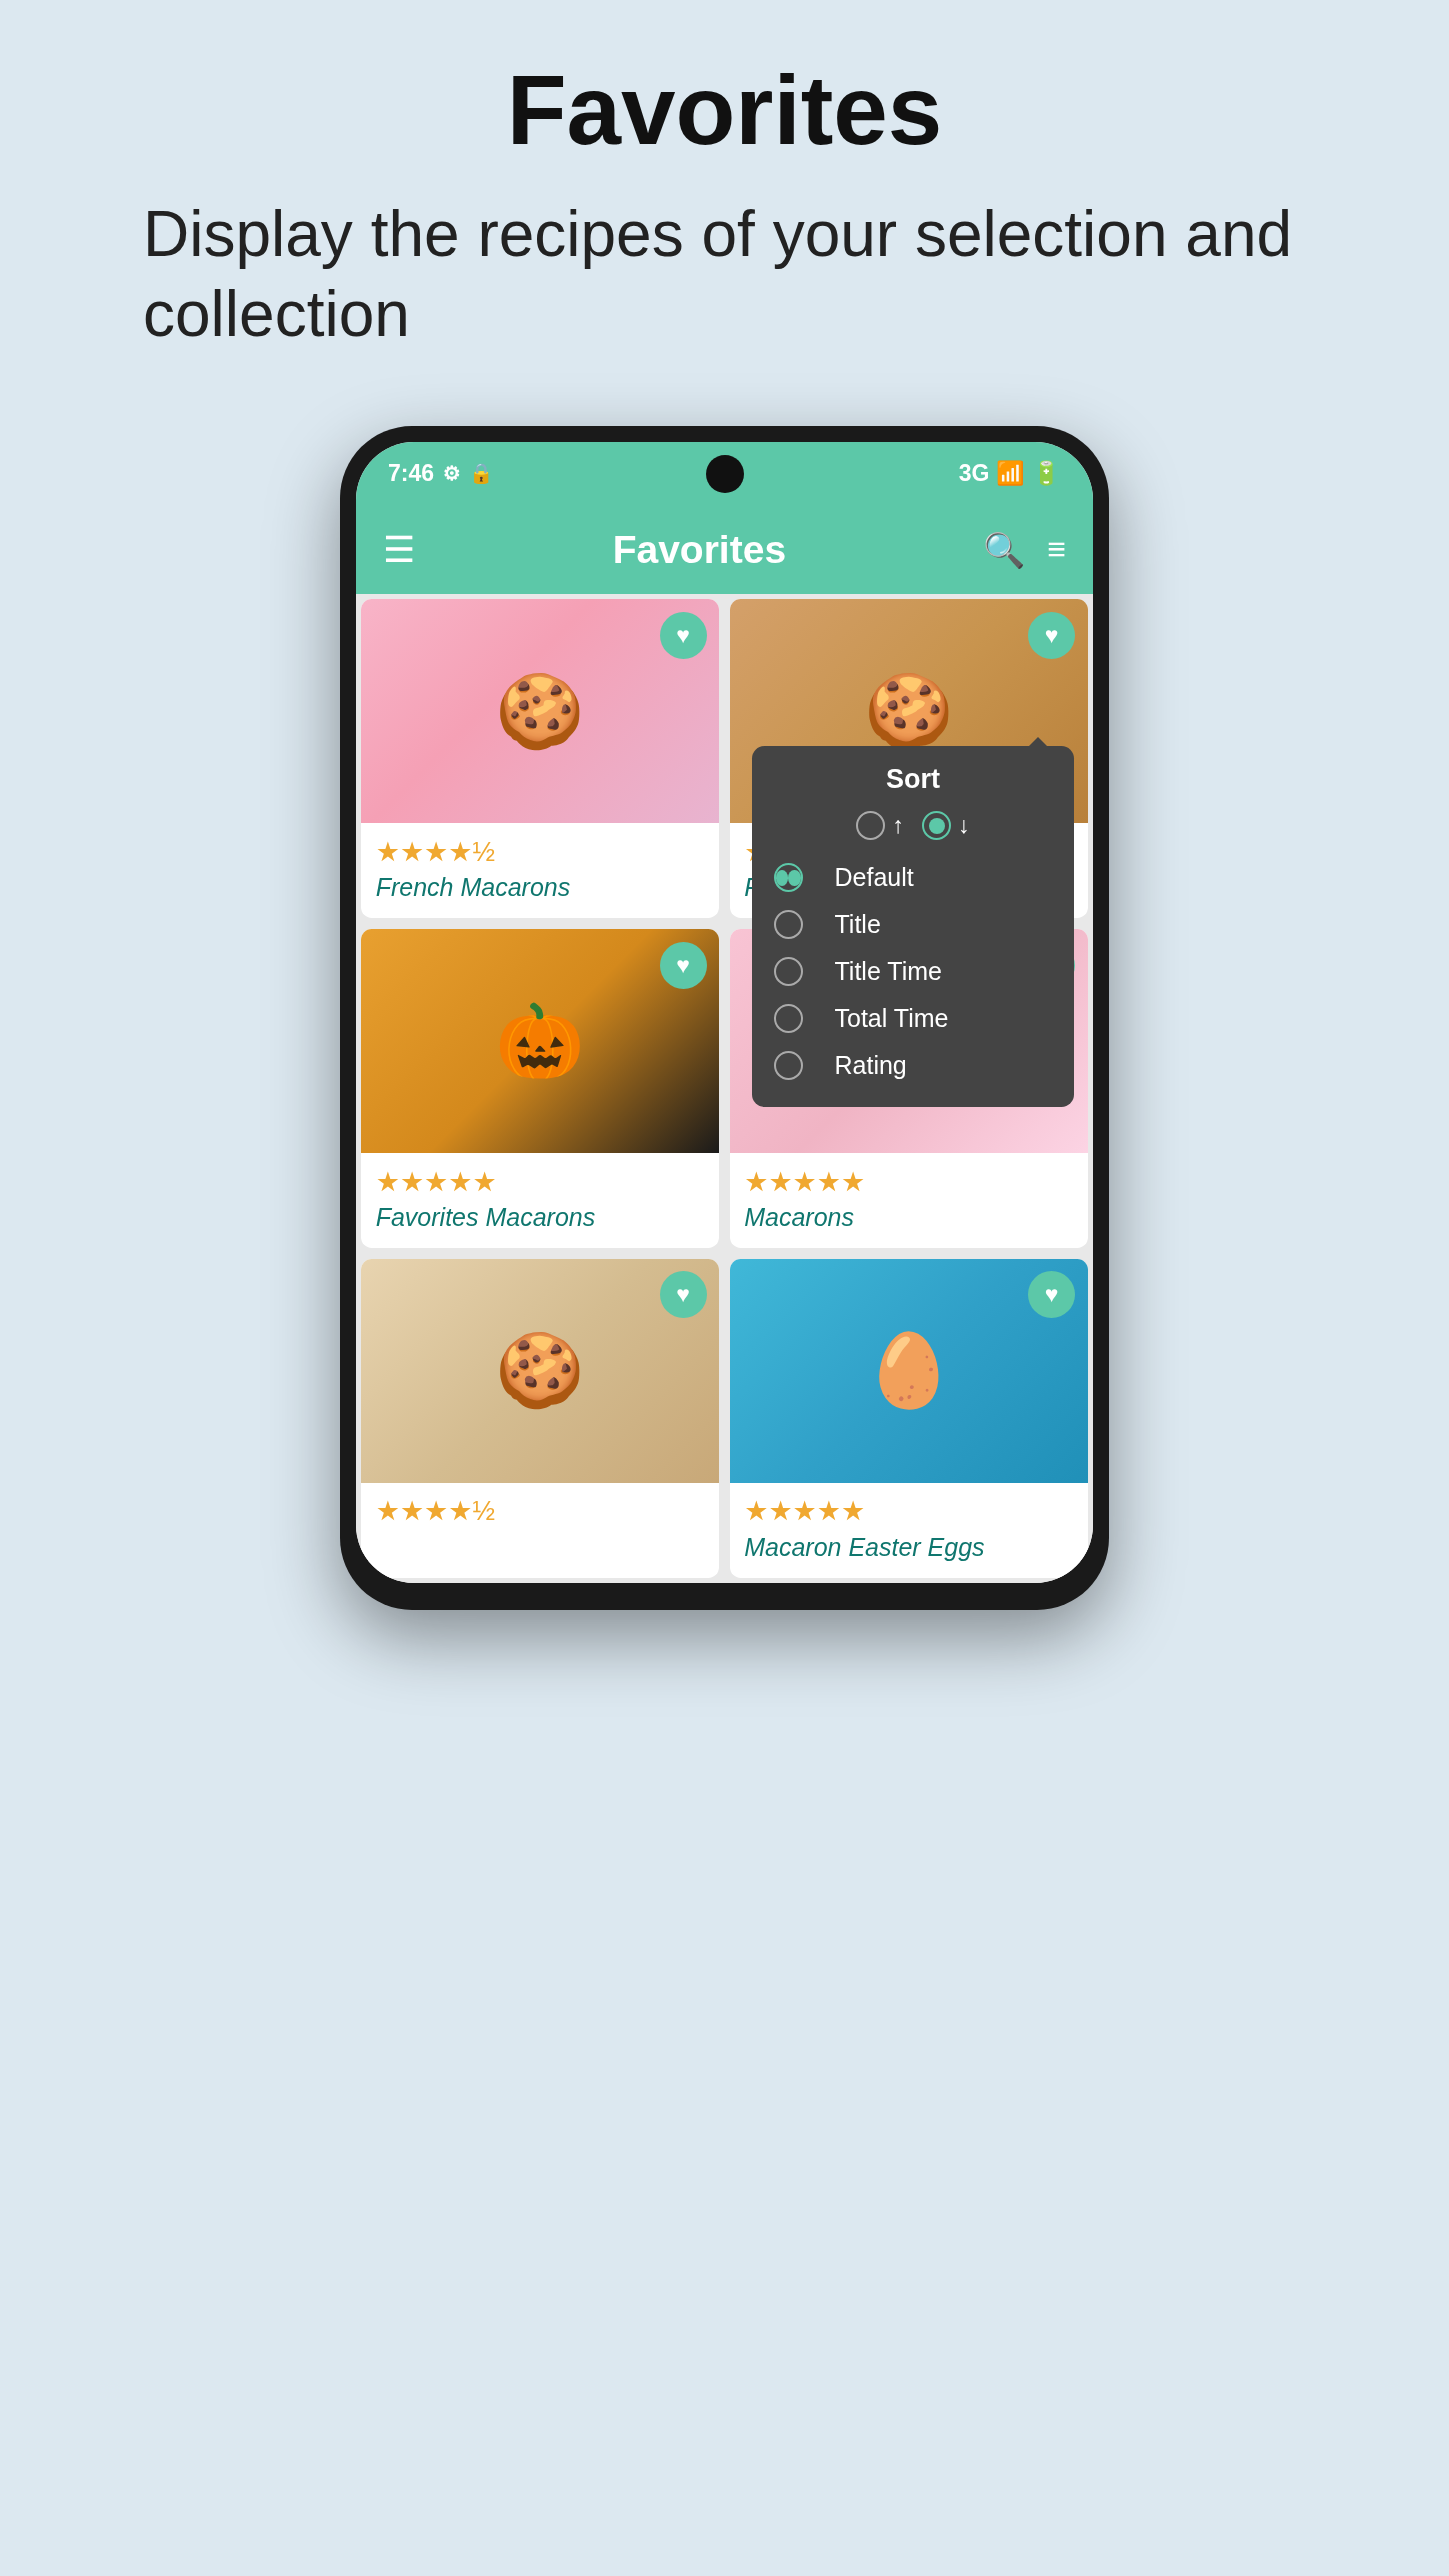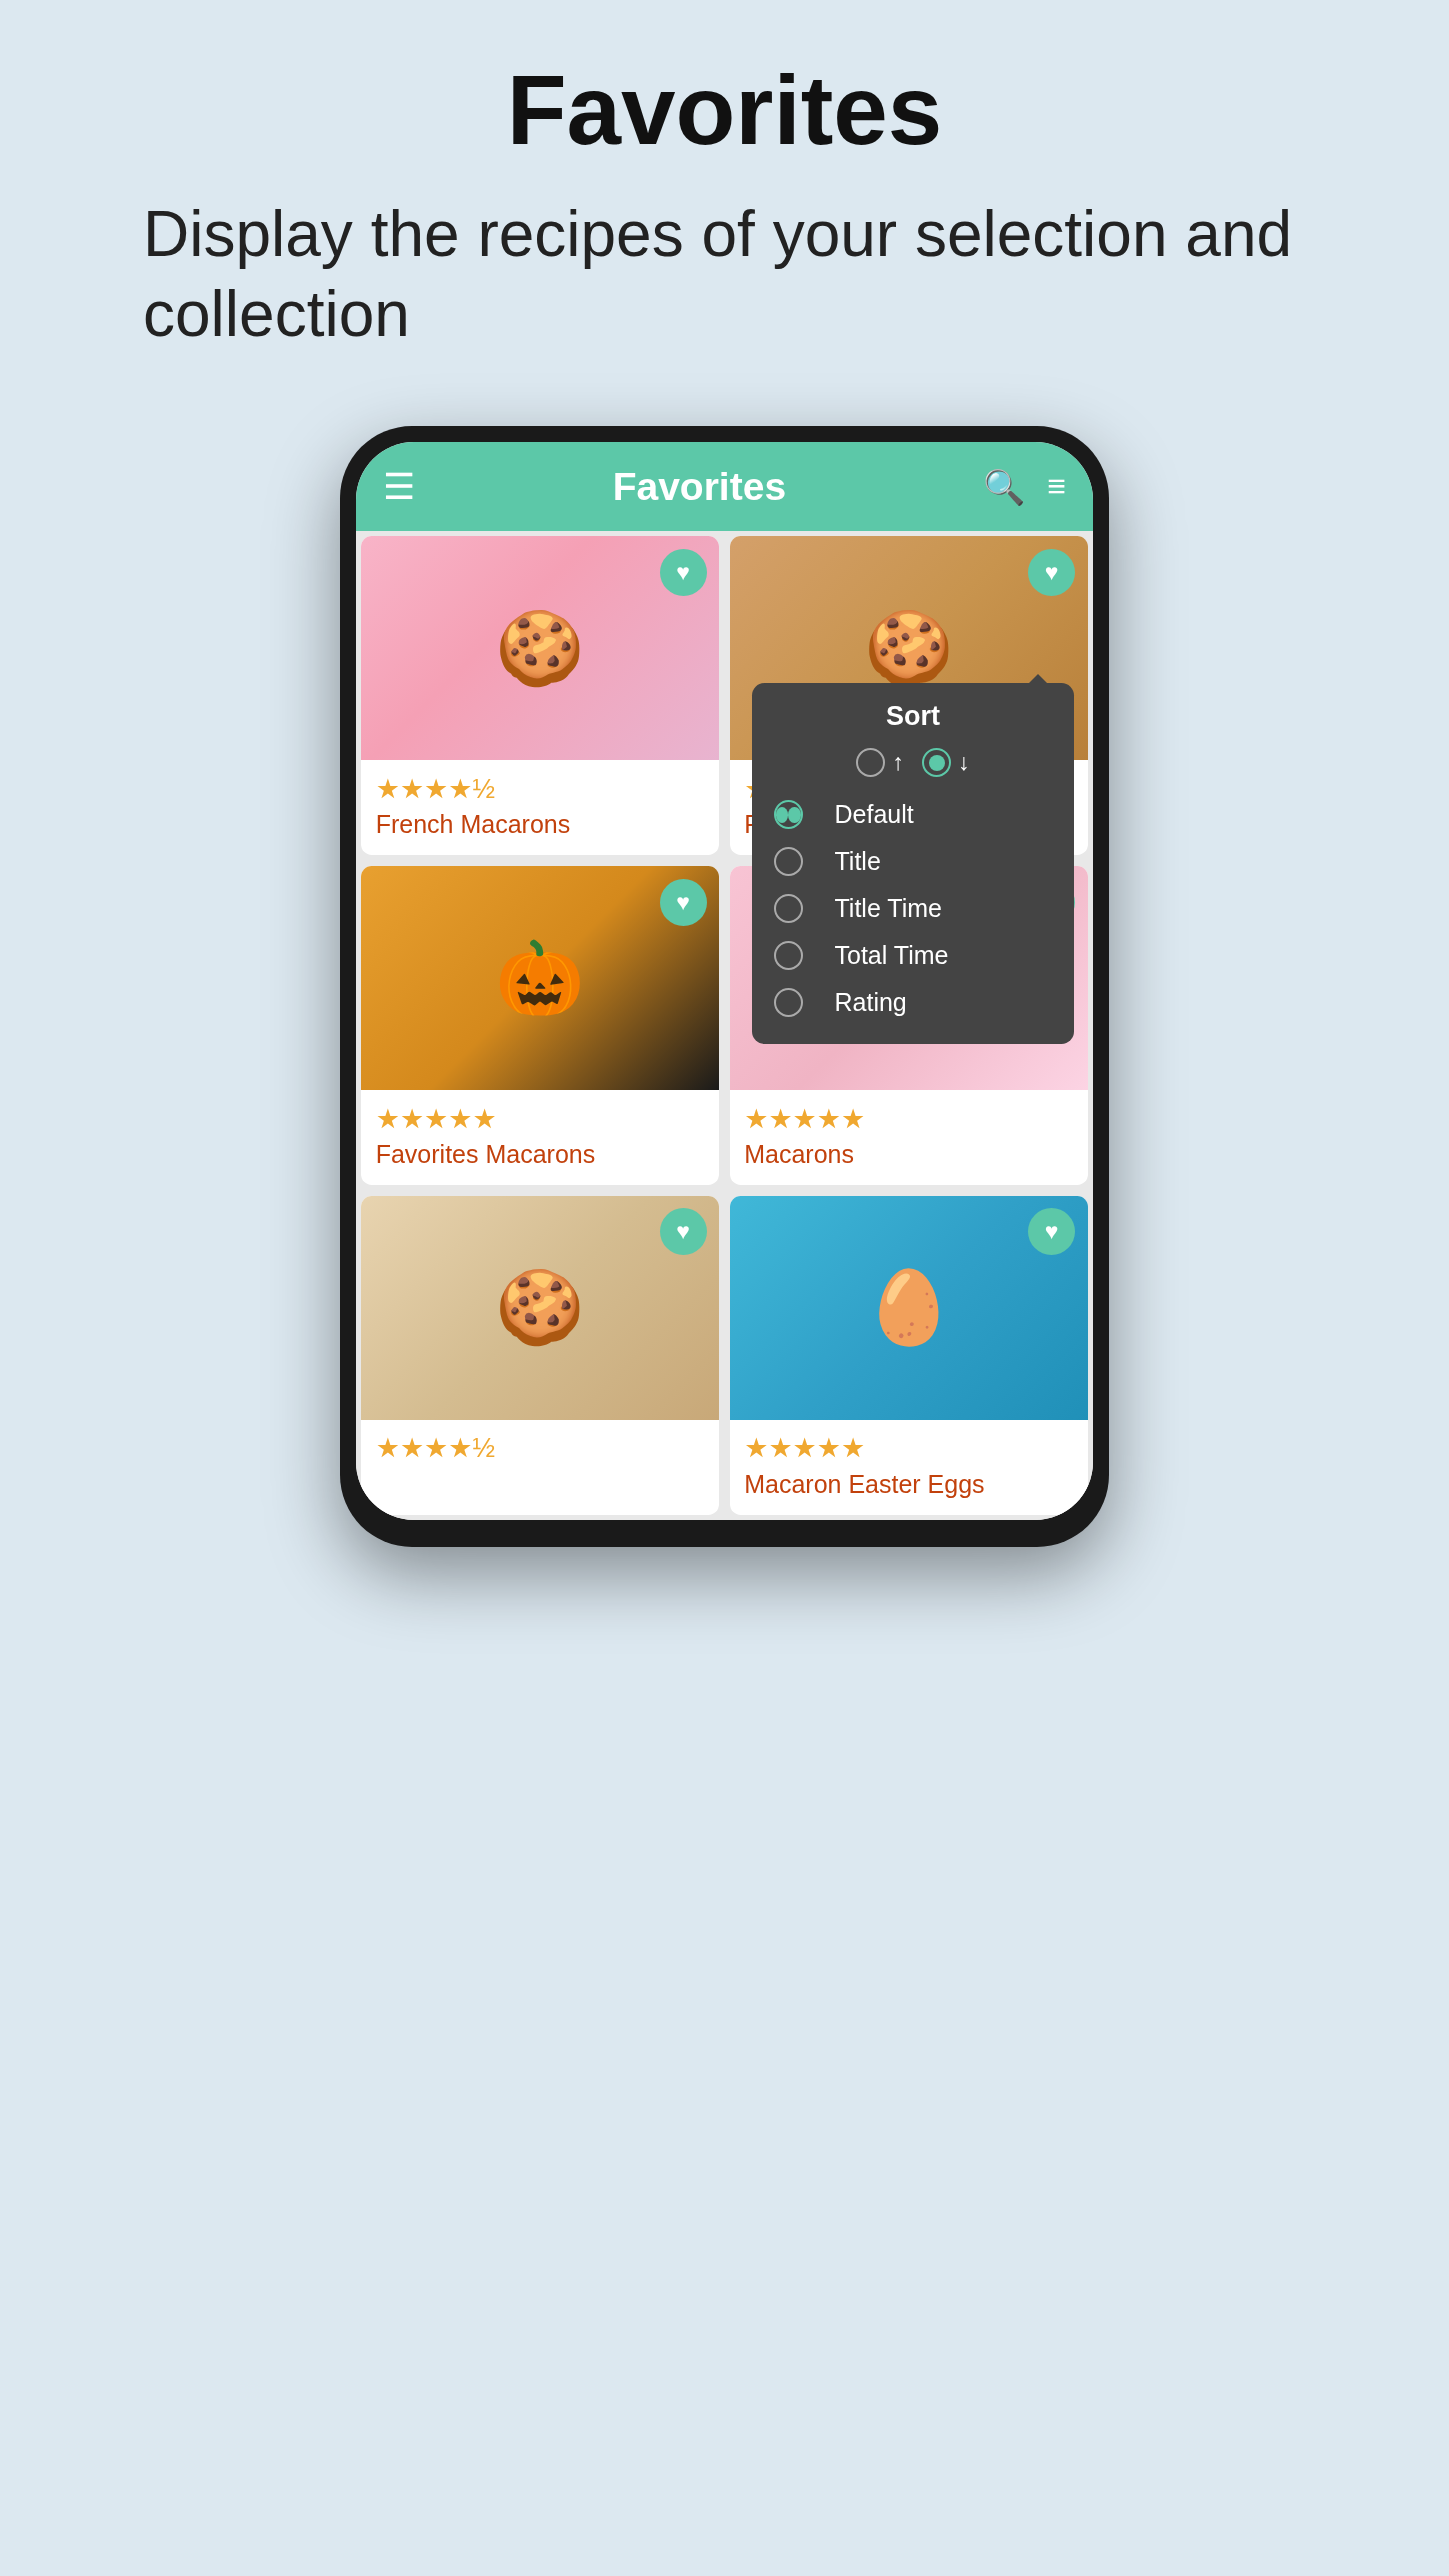--- a/index.html
+++ b/index.html
@@ -223,22 +223,23 @@
     }
 
     .stars {
       color: #f0a830;
       font-size: 27px;
       margin-bottom: 5.4px;
     }
 
     .card-name {
       font-size: 25px;
-      color: #c2410c;
+      color: #0f766e;
       font-weight: 500;
+      font-style: italic;
     }
 
     
     .sort-dropdown {
       position: absolute;
       top: 152px;
       right: 19px;
       width: 322px;
       background: #444;
       border-radius: 12.5px;
@@ -327,20 +328,33 @@
   </style>
 </head>
 <body>
 
 <h1 class="page-title">Favorites</h1>
 <p class="page-subtitle">Display the recipes of your selection and collection</p>
 
 <div class="phone-shell">
   <div class="phone-inner">
 
+    <div class="status-bar">
+      <div class="status-left">
+        <span>7:46</span>
+        <span style="font-size:19.7px;">⚙</span>
+        <span style="font-size:19.7px;">🔒</span>
+      </div>
+      <div class="status-camera"></div>
+      <div class="status-right">
+        <span>3G</span>
+        <span>📶</span>
+        <span>🔋</span>
+      </div>
+    </div>
 
     <div class="app-bar">
       <span class="app-bar-menu">☰</span>
       <span class="app-bar-title">Favorites</span>
       <div class="app-bar-icons">
         <span class="app-bar-icon">🔍</span>
         <span class="app-bar-icon" style="font-size:32px;">≡</span>
       </div>
     </div>
 

